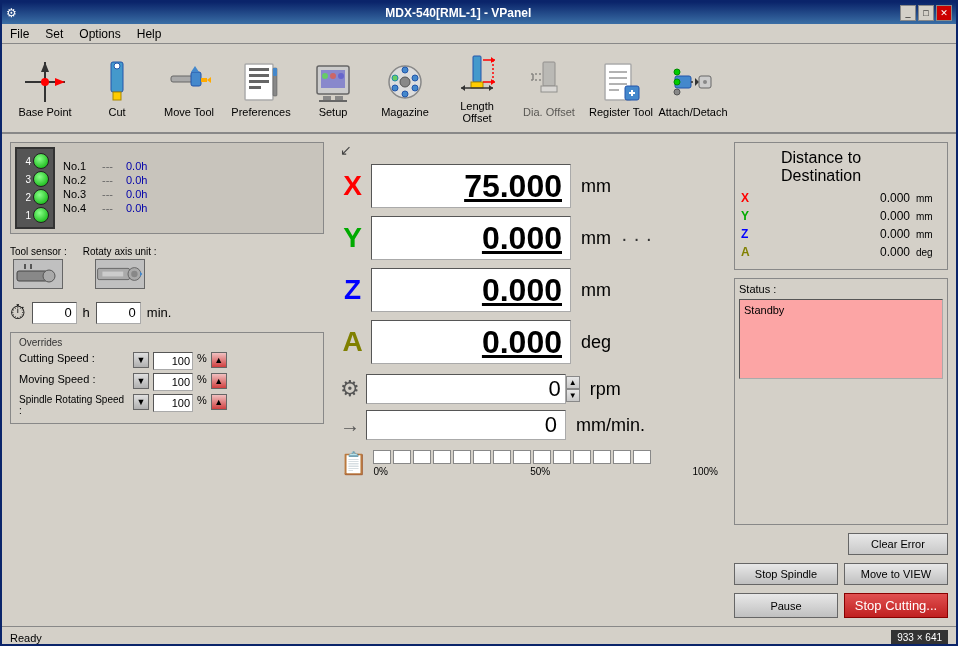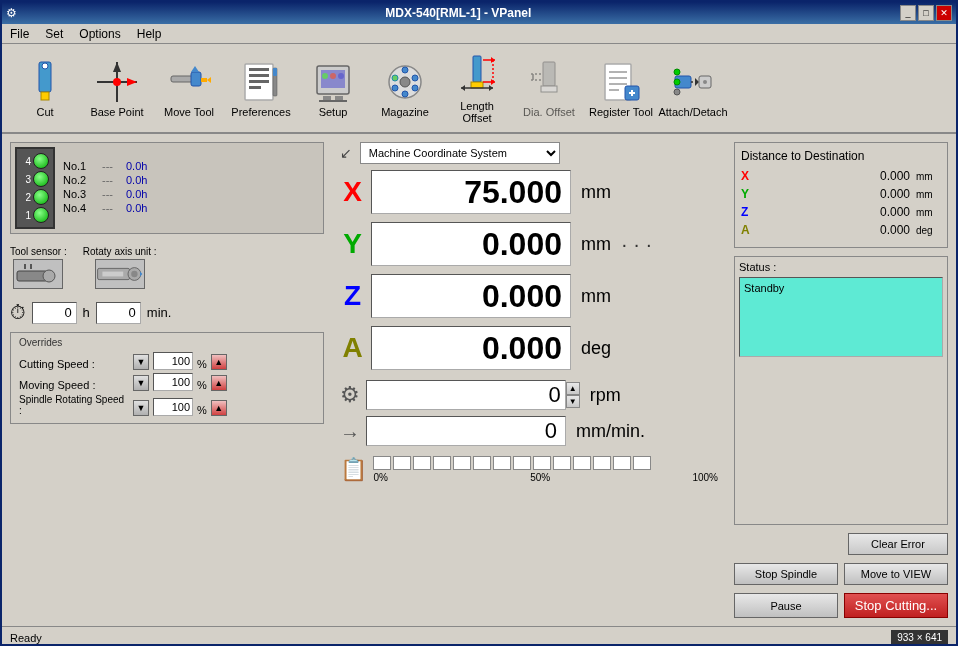--- a/index.html
+++ b/index.html
@@ -178,21 +178,21 @@
       padding: 4px 8px;
       font-size: 11px;
     }
     .overrides-title {
       font-size: 10px;
       margin-bottom: 4px;
       color: #333;
     }
     .override-row {
       display: flex;
-      align-items: flex-end;
+      align-items: flex-start;
       margin-bottom: 3px;
       gap: 4px;
     }
     .override-label { width: 110px; font-size: 11px; }
     .override-down {
       width: 16px; height: 16px;
       background: linear-gradient(to bottom, #e0e0e0, #b0b0b0);
       border: 1px solid #666;
       cursor: pointer;
       display: flex; align-items: center; justify-content: center;
@@ -286,20 +286,21 @@
       background: white;
       border: 1px inset #aaa;
       width: 200px;
       height: 44px;
       display: flex;
       align-items: center;
       justify-content: flex-end;
       padding-right: 8px;
       font-size: 32px;
       font-weight: bold;
+      text-decoration: underline;
     }
     .coord-unit { font-size: 18px; margin-left: 4px; }
     .coord-dots { font-size: 20px; color: #333; margin-left: 4px; }
 
     
     .spindle-row {
       display: flex;
       align-items: center;
       gap: 6px;
       margin-top: 2px;
@@ -380,21 +381,21 @@
       flex-direction: column;
       gap: 8px;
     }
 
     
     .distance-box {
       border: 1px solid #888;
       padding: 6px;
       background: #d4d0c8;
     }
-    .distance-title { font-size: 12px; margin-bottom: 6px; }
+    .distance-title { font-size: 16px; margin-bottom: 6px; margin-left: 40px; }
     .dist-row {
       display: flex;
       align-items: center;
       gap: 6px;
       margin-bottom: 4px;
       font-size: 12px;
     }
     .dist-letter { font-weight: bold; width: 12px; }
     .dist-x { color: red; }
     .dist-y { color: #0a0; }
@@ -404,21 +405,21 @@
     .dist-unit { font-size: 10px; width: 25px; }
 
     
     .status-box {
       border: 1px solid #888;
       padding: 4px;
       flex: 1;
     }
     .status-title { font-size: 11px; margin-bottom: 4px; }
     .status-content {
-      background: #5eead4;
+      background: #fca5a5;
       border: 1px inset #aaa;
       min-height: 80px;
       padding: 4px;
       font-size: 11px;
     }
 
     
     .btn-row {
       display: flex;
       justify-content: flex-end;
@@ -510,39 +511,39 @@
   </div>
 
   <div class="menubar">
     <div class="menu-item">File</div>
     <div class="menu-item">Set</div>
     <div class="menu-item">Options</div>
     <div class="menu-item">Help</div>
   </div>
 
   <div class="toolbar">
-
-    <div class="toolbar-btn">
-      <svg class="icon-svg" viewBox="0 0 48 48">
-        <rect x="18" y="4" width="12" height="30" rx="2" fill="#4499cc" stroke="#2255aa" stroke-width="1"></rect>
-        <rect x="20" y="34" width="8" height="8" fill="#ffcc00" stroke="#aa8800" stroke-width="1"></rect>
-        <circle cx="24" cy="8" r="3" fill="white" stroke="#2255aa" stroke-width="1"></circle>
-      </svg>
-      <span>Cut</span>
-    </div>
 
     <div class="toolbar-btn">
       <svg class="icon-svg" viewBox="0 0 48 48">
         <line x1="24" y1="4" x2="24" y2="44" stroke="#333" stroke-width="2"></line>
         <line x1="4" y1="24" x2="44" y2="24" stroke="#333" stroke-width="2"></line>
         <polygon points="24,4 20,14 28,14" fill="#333"></polygon>
         <polygon points="44,24 34,20 34,28" fill="red"></polygon>
         <circle cx="24" cy="24" r="4" fill="red"></circle>
       </svg>
       <span>Base Point</span>
+    </div>
+
+    <div class="toolbar-btn">
+      <svg class="icon-svg" viewBox="0 0 48 48">
+        <rect x="18" y="4" width="12" height="30" rx="2" fill="#4499cc" stroke="#2255aa" stroke-width="1"></rect>
+        <rect x="20" y="34" width="8" height="8" fill="#ffcc00" stroke="#aa8800" stroke-width="1"></rect>
+        <circle cx="24" cy="8" r="3" fill="white" stroke="#2255aa" stroke-width="1"></circle>
+      </svg>
+      <span>Cut</span>
     </div>
 
     <div class="toolbar-btn">
       <svg class="icon-svg" viewBox="0 0 48 48">
         <rect x="6" y="18" width="24" height="6" rx="2" fill="#aaa" stroke="#666" stroke-width="1"></rect>
         <rect x="26" y="14" width="10" height="14" rx="2" fill="#4488cc" stroke="#2255aa" stroke-width="1"></rect>
         <polygon points="30,8 26,14 34,14" fill="#4488cc"></polygon>
         <rect x="36" y="20" width="6" height="4" fill="#ffaa00"></rect>
         <polygon points="42,22 46,19 46,25" fill="#ffaa00"></polygon>
       </svg>
@@ -755,24 +756,20 @@
           <div class="override-up">▲</div>
         </div>
       </div>
 
     </div>
 
     <div class="center-panel">
 
       <div class="coord-header">
         <span class="coord-icon">↙</span>
-        <select class="coord-dropdown">
-          <option>Machine Coordinate System</option>
-          <option>Work Coordinate System</option>
-        </select>
       </div>
 
       <div class="coord-row">
         <span class="coord-letter coord-x">X</span>
         <div class="coord-value-box">
           <span>75.000</span>
         </div>
         <span class="coord-unit">mm</span>
       </div>
 

